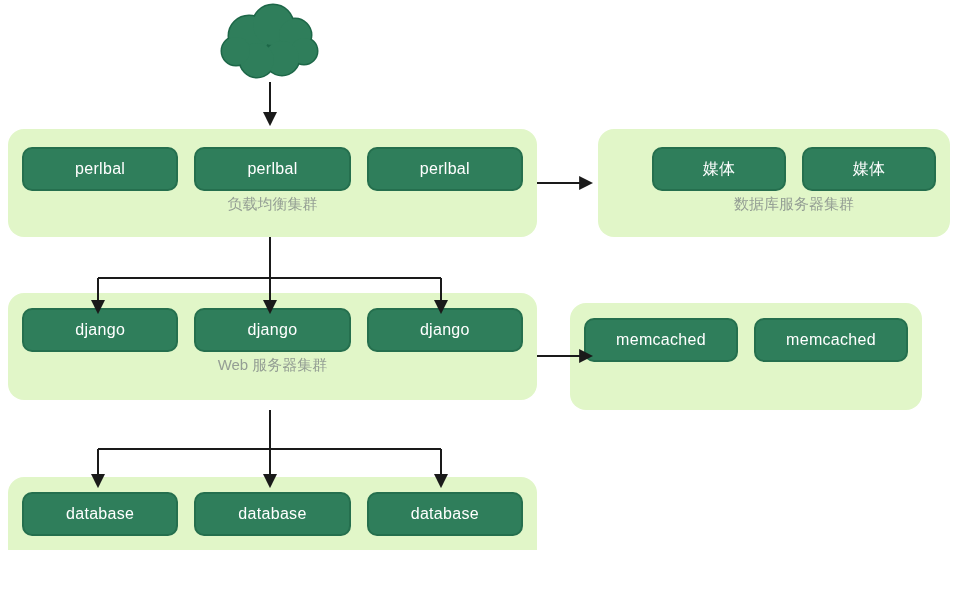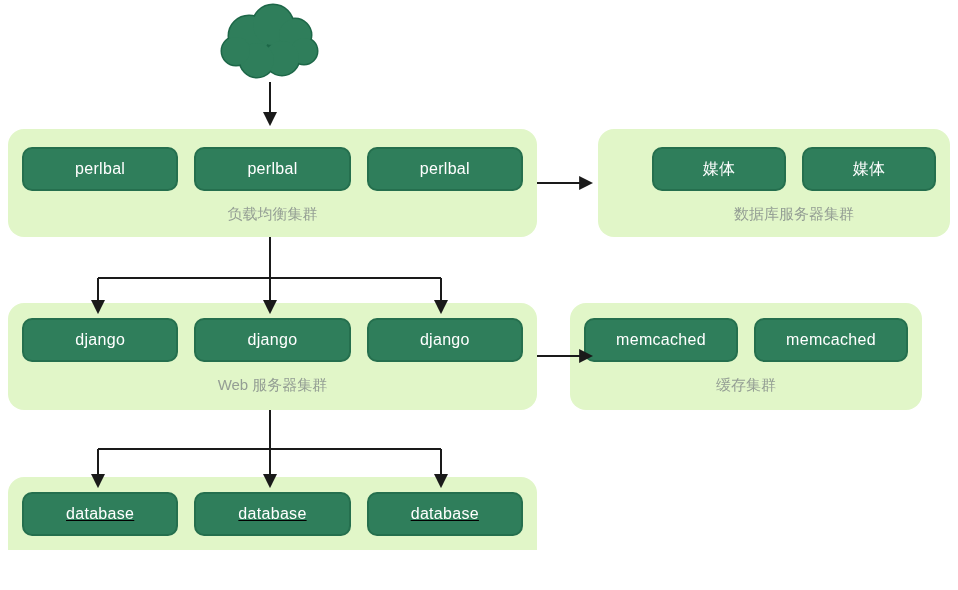--- a/index.html
+++ b/index.html
@@ -17,23 +17,23 @@
   }
   .cluster {
     position: absolute;
     background: #E1F6C8;
     border-radius: 16px;
     box-sizing: border-box;
     z-index: 1;
   }
   #cluster-lb    { left: 8px;   top: 129px; width: 529px; height: 108px; }
   #cluster-media { left: 598px; top: 129px; width: 352px; height: 108px; padding-left: 40px; }
-  #cluster-web   { left: 8px;   top: 303px; width: 529px; height: 107px; }
+  #cluster-web   { left: 8px;   top: 293px; width: 529px; height: 107px; }
   #cluster-cache { left: 570px; top: 303px; width: 352px; height: 107px; }
-  #cluster-db    { left: 8px;   top: 477px; width: 529px; height: 104px; text-decoration: underline; }
+  #cluster-db    { left: 8px;   top: 477px; width: 529px; height: 104px; }
 
   .nodes {
     display: flex;
     gap: 16px;
     padding: 15px 14px 0 14px;
   }
   .nodes.first-row { padding-top: 18px; }
   .node {
     flex: 1;
     height: 44px;
@@ -45,21 +45,21 @@
     font-size: 16px;
     display: flex;
     align-items: center;
     justify-content: center;
     letter-spacing: 0.3px;
   }
   .cluster-label {
     text-align: center;
     color: #949E94;
     font-size: 15px;
-    margin-top: 14px;
+    margin-top: 4px;
   }
   #cloud {
     position: absolute;
     left: 216px;
     top: 2px;
     width: 108px;
     height: 84px;
     z-index: 2;
   }
   #connectors {
@@ -122,21 +122,20 @@
       <div class="node">django</div>
     </div>
     <div class="cluster-label">Web 服务器集群</div>
   </div>
 
   <div class="cluster" id="cluster-cache">
     <div class="nodes">
       <div class="node">memcached</div>
       <div class="node">memcached</div>
     </div>
-    <div class="cluster-label">缓存集群</div>
   </div>
 
   <div class="cluster" id="cluster-db">
     <div class="nodes">
       <div class="node">database</div>
       <div class="node">database</div>
       <div class="node">database</div>
     </div>
   </div>
 

